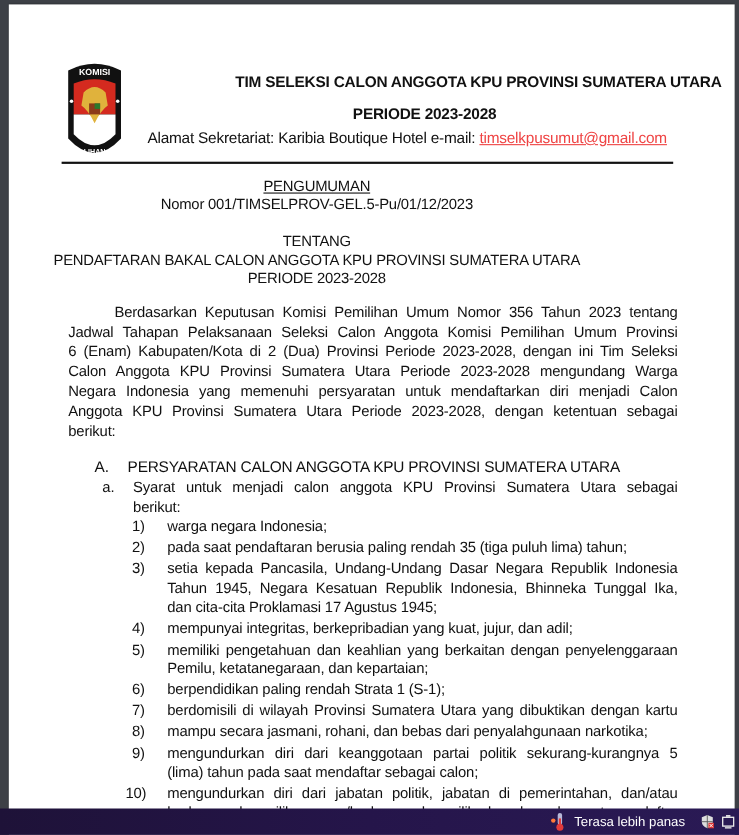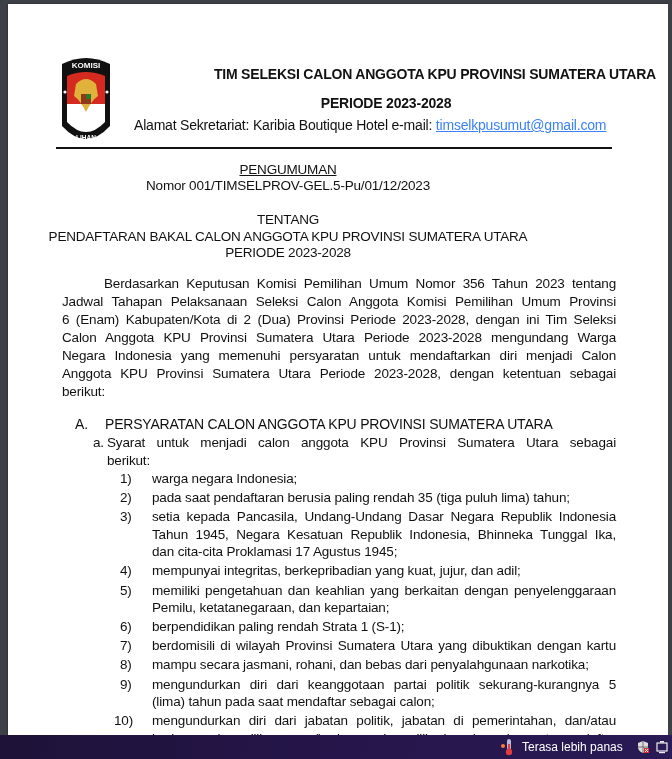--- a/index.html
+++ b/index.html
@@ -23,38 +23,38 @@
   }
   .hdr-title {
     position:absolute; left:108px; width:540px; text-align:center;
     font-weight:bold; font-size:14px; letter-spacing:-0.2px;
   }
   .hdr-t1 { top:62px;text-align:right; }
   .hdr-t2 { top:91px; }
   .hdr-addr {
     position:absolute; left:126px; top:113px; font-size:14px; white-space:nowrap; letter-spacing:-0.2px;
   }
-  .hdr-addr a { color:#3b82f6; text-decoration:underline; }
+  .hdr-addr a { color:#ef4444; text-decoration:underline; }
   .rule { position:absolute; left:48px; top:143px; width:556px; height:2px; background:#111; }
 
   .center-line { position:absolute; left:0; width:560px; text-align:center; font-size:13.5px; letter-spacing:-0.2px; }
   .u { text-decoration:underline; }
 
   .body-text {
     position:absolute; font-size:13.5px; line-height:18px; text-align:justify; letter-spacing:-0.15px;
   }
   .para { left:54px; top:271px; width:554px; text-indent:42px; }
   .para span { display:block; }
 
-  .sec-a { position:absolute; left:67px; top:412px; font-size:14px; letter-spacing:-0.2px; white-space:nowrap; }
+  .sec-a { position:absolute; left:78px; top:412px; font-size:14px; letter-spacing:-0.2px; white-space:nowrap; }
   .sec-a .lbl { display:inline-block; width:30px; }
 
   .sub-a { position:absolute; left:85px; top:430px; width:523px; font-size:13.5px; line-height:18px; letter-spacing:-0.15px; }
   .sub-a .lbl { position:absolute; left:0; top:0; }
-  .sub-a .txt { margin-left:14px; text-align:justify; }
+  .sub-a .txt { margin-left:28px; text-align:justify; }
 
   .items { position:absolute; left:112px; top:466px; width:496px; font-size:13.5px; line-height:17.6px; letter-spacing:-0.15px; }
   .item { position:relative; padding-left:32px; text-align:justify; margin-bottom:1.5px; }
   .item .num { position:absolute; left:0; top:0; }
   .item .line { display:block; }
   .item .just { text-align-last:justify; }
 
   
   .taskbar {
     position:absolute; left:0; top:735px; width:672px; height:24px;

